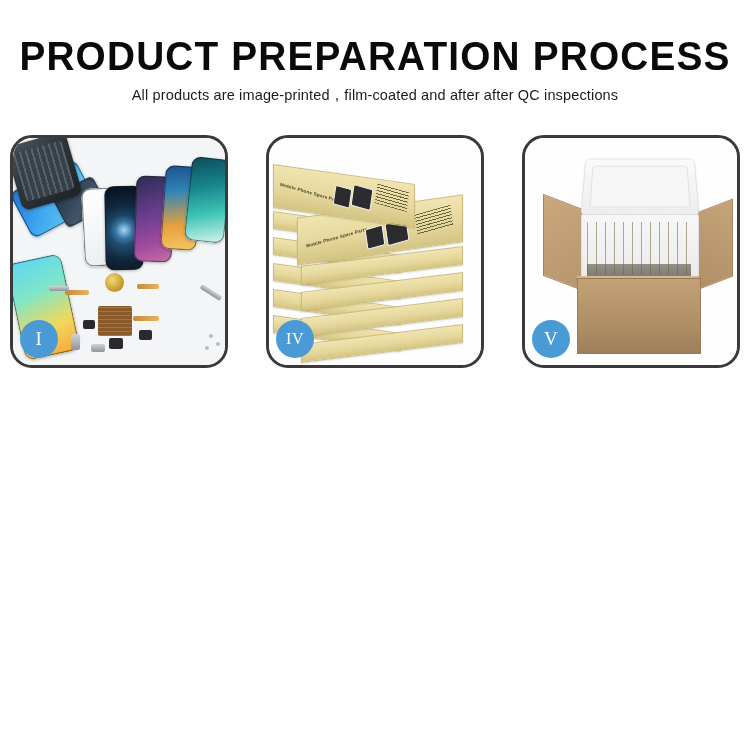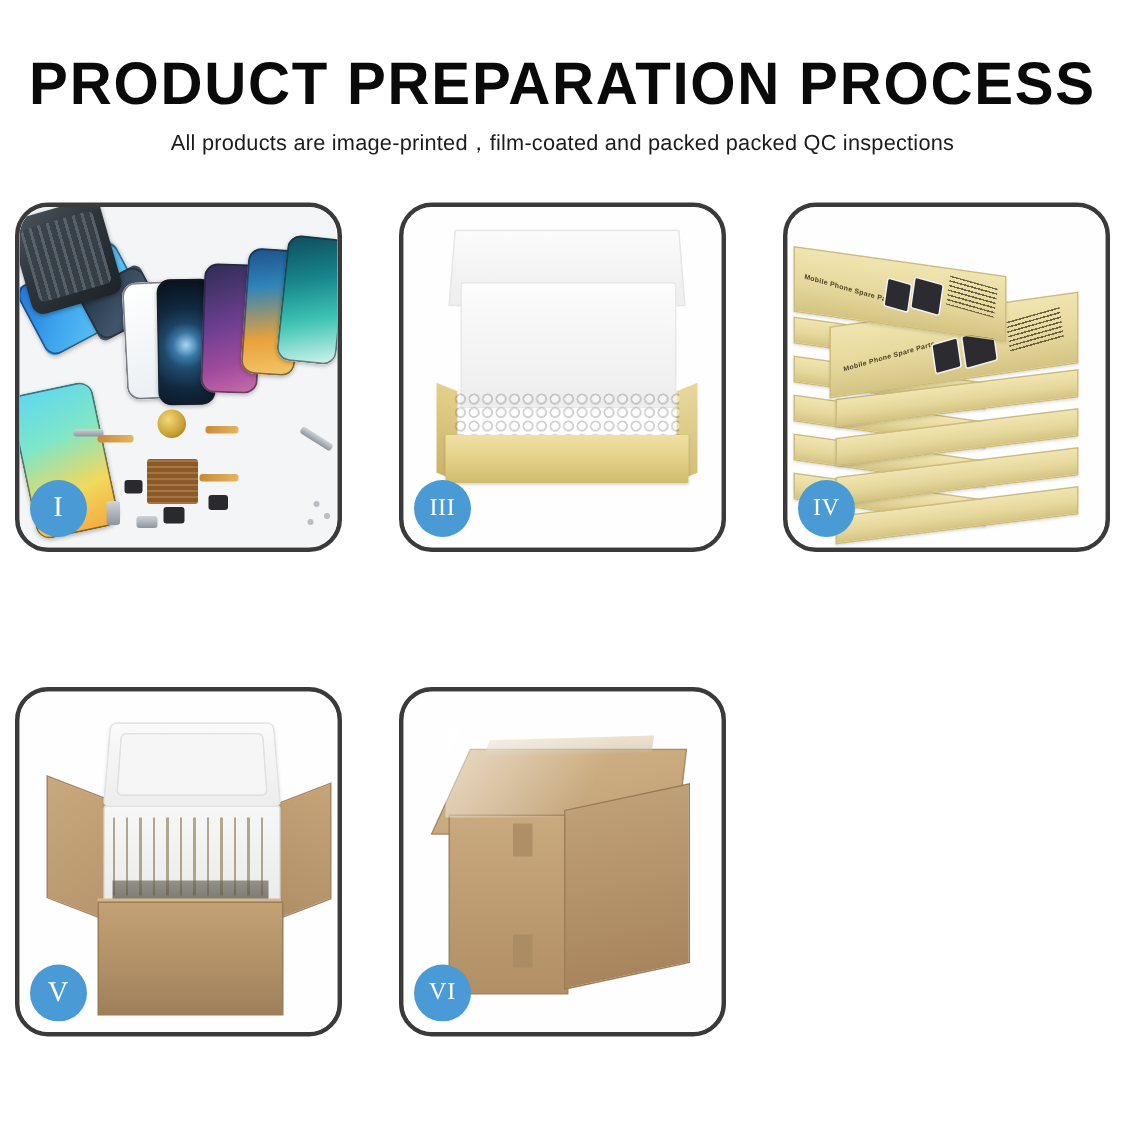--- a/index.html
+++ b/index.html
@@ -374,21 +374,21 @@
     position:absolute; left:28px; top:24px; width:168px; height:60px;
     background: linear-gradient(120deg, rgba(255,255,255,.55), rgba(255,255,255,0) 60%);
     pointer-events:none;
   }
 </style>
 </head>
 <body>
 
 <div class="header">
   <h1 class="title">PRODUCT PREPARATION PROCESS</h1>
-  <p class="subtitle">All products are image-printed，film-coated and packed packed QC inspections</p>
+  <p class="subtitle">All products are image-printed，film-coated and after after QC inspections</p>
 </div>
 
 <div class="grid">
 
   <div class="panel">
     <div class="panel-stage">
       <div class="p1-bg"></div>
 
       <div class="scr s-blue"></div>
       <div class="scr s-blue2"></div>
@@ -417,32 +417,20 @@
       </div>
       <div class="part pt-screw" style="left:196px;top:196px;"></div>
       <div class="part pt-screw" style="left:203px;top:204px;"></div>
       <div class="part pt-screw" style="left:192px;top:208px;"></div>
       <div class="part pt-sil" style="left:186px;top:152px;width:24px;height:5px;transform:rotate(32deg);"></div>
     </div>
     <div class="badge">I</div>
   </div>
 
 
-  <div class="panel">
-    <div class="panel-stage">
-      <div class="p3-bg"></div>
-      <div class="p3-lid"></div>
-      <div class="p3-foamback"></div>
-      <div class="p3-sideL"></div>
-      <div class="p3-sideR"></div>
-      <div class="p3-inner"></div>
-      <div class="p3-front"></div>
-    </div>
-    <div class="badge wide">III</div>
-  </div>
 
   <div class="panel">
     <div class="panel-stage">
       <div class="p4-bg"></div>
       <div class="stack">
 
         <div class="sbox" style="left:4px;top:186px;width:126px;height:16px;transform:skewY(8deg);"></div>
         <div class="sbox" style="left:4px;top:160px;width:126px;height:16px;transform:skewY(8deg);"></div>
         <div class="sbox" style="left:4px;top:134px;width:126px;height:16px;transform:skewY(8deg);"></div>
         <div class="sbox" style="left:4px;top:108px;width:126px;height:16px;transform:skewY(8deg);"></div>
@@ -481,27 +469,14 @@
       </div>
       <div class="foam-box"></div>
       <div class="ybox-row"></div>
       <div class="ybox-row2"></div>
       <div class="crt crt-frontfold"></div>
       <div class="crt crt-front"></div>
     </div>
     <div class="badge">V</div>
   </div>
 
-  <div class="panel">
-    <div class="panel-stage">
-      <div class="p6-bg"></div>
-      <div class="c6-top"></div>
-      <div class="c6-tape"></div>
-      <div class="c6-left"></div>
-      <div class="c6-right"></div>
-      <div class="c6-seamL"></div>
-      <div class="c6-seamL2"></div>
-      <div class="c6-gloss"></div>
-    </div>
-    <div class="badge wide">VI</div>
-  </div>
 
 </div>
 
 </body></html>

